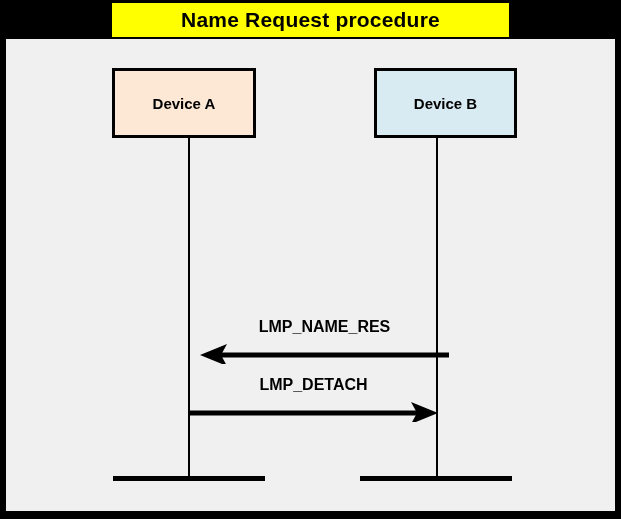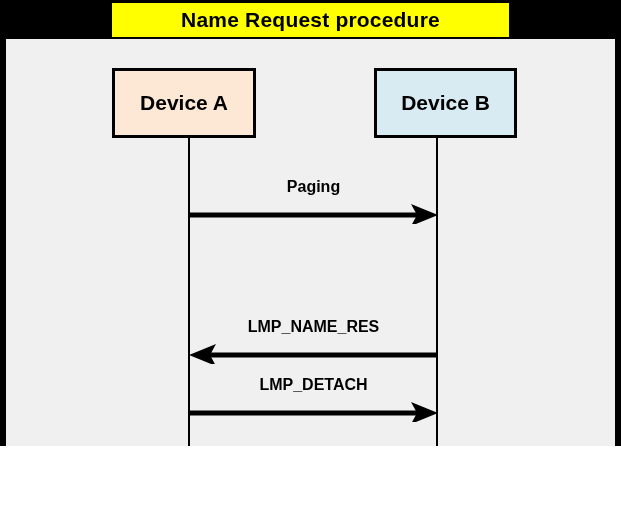--- a/index.html
+++ b/index.html
@@ -7,21 +7,21 @@
     padding: 0;
     background: #ffffff;
   }
   body {
     font-family: "Liberation Sans", sans-serif;
   }
 
   #screen {
     position: relative;
     width: 621px;
-    height: 446px;
+    height: 519px;
     background: #000000;
     overflow: hidden;
     text-decoration: underline;
   }
 
   
   #canvas {
     position: absolute;
     left: 6px;
     top: 39px;
@@ -55,21 +55,21 @@
     position: absolute;
     top: 68px;
     height: 70px;
     border: 3px solid #000000;
     box-sizing: border-box;
     display: flex;
     align-items: center;
     justify-content: center;
   }
   .actor-box .actor-label {
-    font-size: 21px;
+    font-size: 15px;
     font-weight: bold;
     color: #000000;
     white-space: nowrap;
   }
   #actor-a { left: 112px; width: 144px; }
   #actor-b { left: 374px; width: 143px; }
 
   
   .lifeline {
     position: absolute;
@@ -113,21 +113,21 @@
     position: absolute;
     left: 0;
     bottom: 0;
     width: 249px;
     height: 22px;
     display: block;
   }
 
   #message-1 { top: 178px; }
   #message-2 { top: 248px; }
-  #message-3 { top: 318px; }
+  #message-3 { top: 318px; margin-left: 11px; }
   #message-4 { top: 376px; }
 </style>
 </head>
 <body>
 
 <div id="screen" style="background: rgb(0, 0, 0);">
 
   <div id="canvas" style="background: rgb(240, 240, 240);"></div>
 
   <div id="title-banner" style="background: rgb(255, 255, 0);">
@@ -138,27 +138,20 @@
     <span class="actor-label">Device A</span>
   </div>
 
   <div class="actor-box" id="actor-b" style="background: rgb(216, 234, 242); border-color: rgb(0, 0, 0);">
     <span class="actor-label">Device B</span>
   </div>
 
   <div class="lifeline" id="lifeline-a"></div>
   <div class="lifeline" id="lifeline-b"></div>
 
-  <div class="message" id="message-1">
-    <span class="msg-label">Paging</span>
-    <svg class="msg-arrow" viewBox="0 0 249 22">
-      <line x1="0" y1="13" x2="231" y2="13" stroke="#000000" stroke-width="5"></line>
-      <polygon points="249,13 222,2 228,13 222,24" fill="#000000"></polygon>
-    </svg>
-  </div>
 
 
   <div class="message" id="message-3">
     <span class="msg-label">LMP_NAME_RES</span>
     <svg class="msg-arrow" viewBox="0 0 249 22">
       <line x1="18" y1="13" x2="249" y2="13" stroke="#000000" stroke-width="5"></line>
       <polygon points="0,13 27,2 21,13 27,24" fill="#000000"></polygon>
     </svg>
   </div>
 

